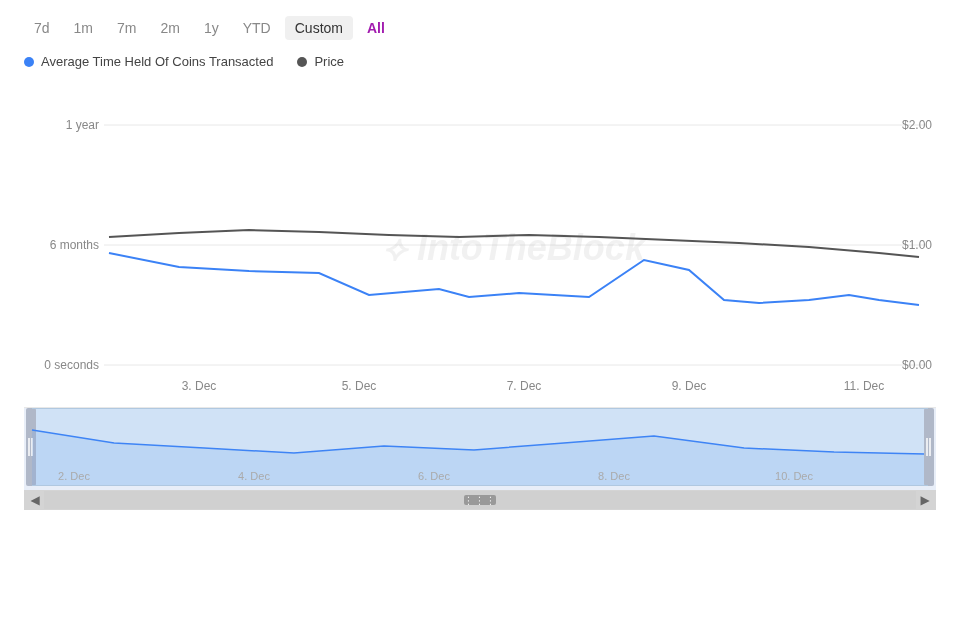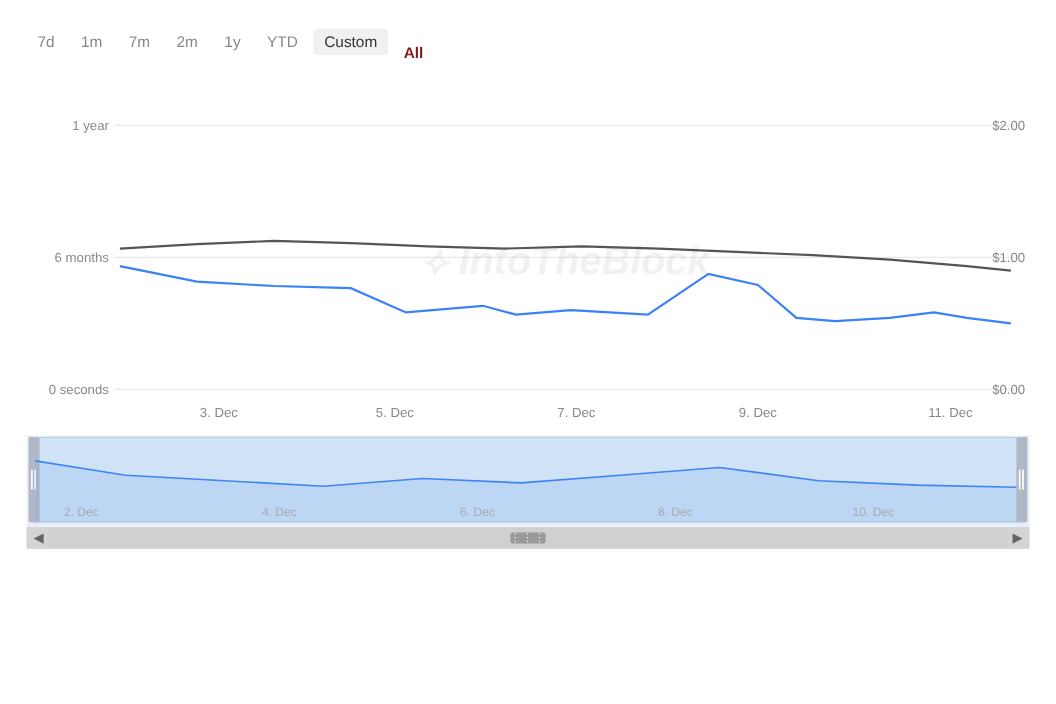--- a/index.html
+++ b/index.html
@@ -33,23 +33,22 @@
       cursor: pointer;
       font-weight: 400;
       text-align: center;
     }
     .time-btn.active-custom {
       background: #f0f0f0;
       color: #333;
       font-weight: 400;
     }
     .time-btn.active-all {
-      color: #7f1d1d;
+      color: #a21caf;
       font-weight: 700;
-      margin-top: 20px;
     }
     
     .legend {
       display: flex;
       align-items: center;
       gap: 24px;
       margin-bottom: 16px;
       font-size: 13px;
     }
     .legend-item {
@@ -136,20 +135,30 @@
     <button class="time-btn">7d</button>
     <button class="time-btn">1m</button>
     <button class="time-btn">7m</button>
     <button class="time-btn">2m</button>
     <button class="time-btn">1y</button>
     <button class="time-btn">YTD</button>
     <button class="time-btn active-custom">Custom</button>
     <button class="time-btn active-all">All</button>
   </div>
 
+  <div class="legend">
+    <div class="legend-item">
+      <span class="legend-dot blue"></span>
+      <span class="legend-label">Average Time Held Of Coins Transacted</span>
+    </div>
+    <div class="legend-item">
+      <span class="legend-dot dark"></span>
+      <span class="legend-label">Price</span>
+    </div>
+  </div>
 
   <div class="chart-container">
     <svg class="chart-svg" viewBox="0 0 912 320" preserveAspectRatio="none">
 
       <line x1="80" y1="40" x2="900" y2="40" stroke="#e8e8e8" stroke-width="1"></line>
       <line x1="80" y1="160" x2="900" y2="160" stroke="#e8e8e8" stroke-width="1"></line>
       <line x1="80" y1="280" x2="900" y2="280" stroke="#e8e8e8" stroke-width="1"></line>
 
       <text x="75" y="44" text-anchor="end" font-size="12" fill="#888">1 year</text>
       <text x="75" y="164" text-anchor="end" font-size="12" fill="#888">6 months</text>

